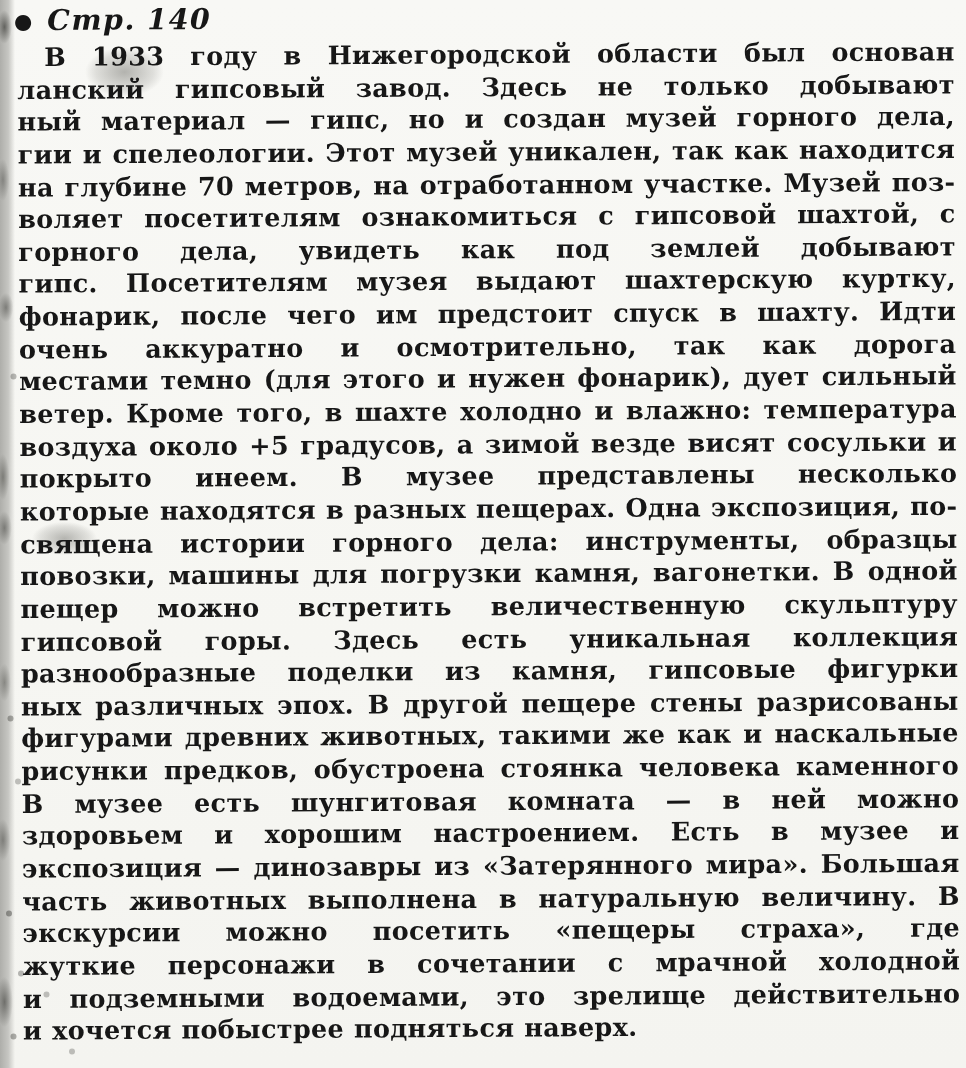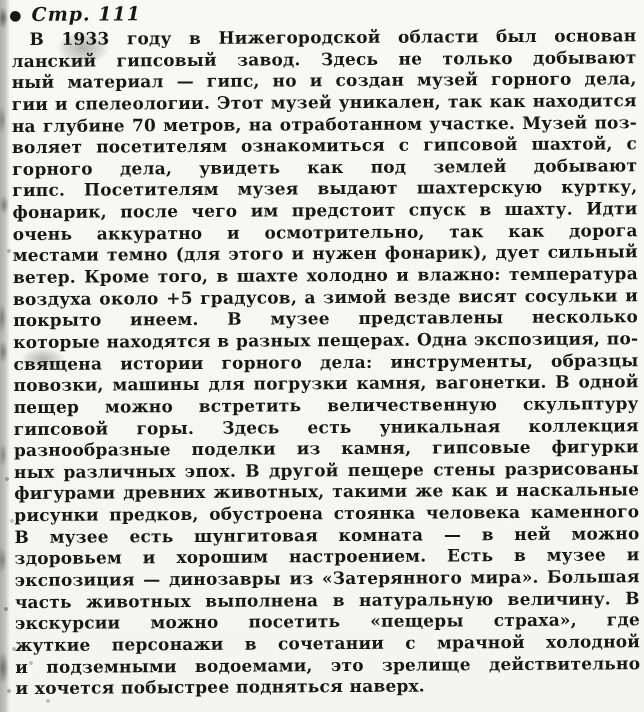--- a/index.html
+++ b/index.html
@@ -110,21 +110,21 @@
 
 <div class="page">
   <div class="edge-strip"></div>
   <div class="smudge smudge-1"></div>
   <div class="smudge smudge-2"></div>
   <div class="specks"></div>
 
   <div class="content">
     <div class="header">
       <span class="bullet">●</span>
-      <span class="page-label">Стр. 111</span>
+      <span class="page-label">Стр. 140</span>
     </div>
 
     <div class="text-block">
         <div class="text-line">В 1933 году в Нижегородской области был основан Пекше-</div>
         <div class="text-line">ланский гипсовый завод. Здесь не только добывают уникаль-</div>
         <div class="text-line">ный материал — гипс, но и создан музей горного дела, геоло-</div>
         <div class="text-line">гии и спелеологии. Этот музей уникален, так как находится</div>
         <div class="text-line">на глубине 70 метров, на отработанном участке. Музей поз-</div>
         <div class="text-line">воляет посетителям ознакомиться с гипсовой шахтой, с азами</div>
         <div class="text-line">горного дела, увидеть как под землей добывают белоснежный</div>

